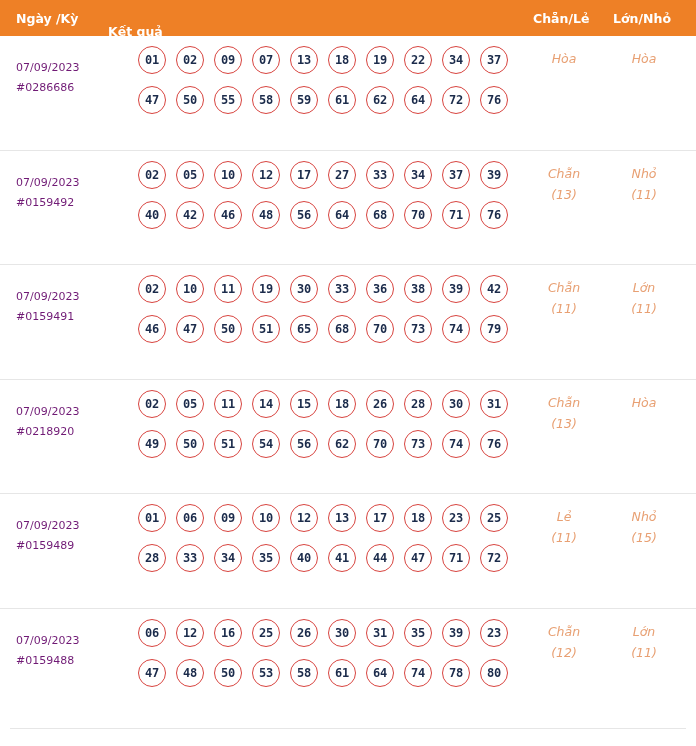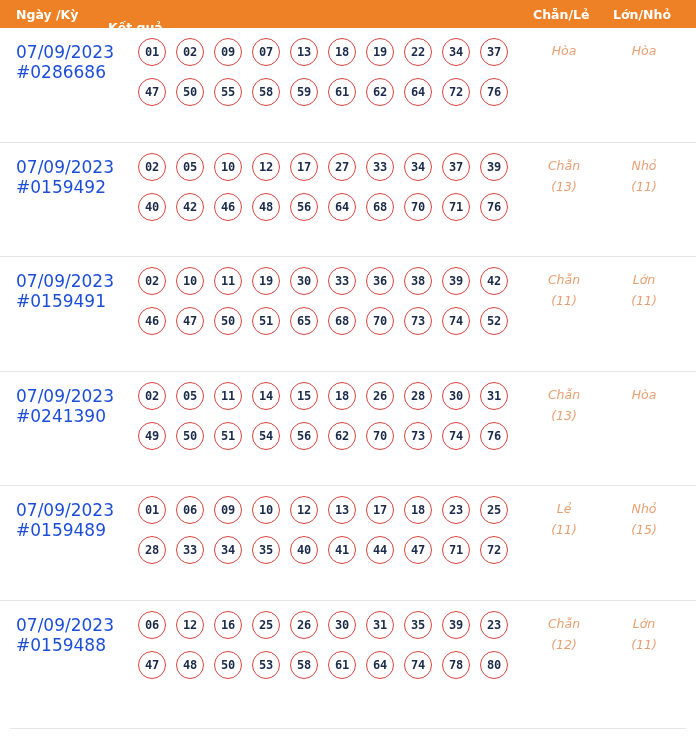--- a/index.html
+++ b/index.html
@@ -9,21 +9,21 @@
     font-family:"DejaVu Sans", sans-serif;
     overflow:hidden;
   }
   .results-table {
     width:696px;
     height:746px;
     position:relative;
   }
   
   .table-header {
-    height:28px;
+    height:36px;
     background:#ee8026;
     display:flex;
     align-items:center;
     color:#ffffff;
     font-size:12.5px;
     font-weight:bold;
     position:relative;
   }
   .th-date   { position:absolute; left:16px; }
   .th-result { position:absolute; left:108px;margin-top:26px; }
@@ -33,23 +33,23 @@
   
   .row {
     position:relative;
     height:114.5px;
     border-bottom:1px solid #e6e6e6;
   }
   .row:last-of-type { border-bottom:none; }
 
   .cell-date {
     position:absolute;
-    left:16px; top:14px;
-    color:#1d4ed8;
-    font-size:17px;
+    left:16px; top:22px;
+    color:#701a75;
+    font-size:11px;
     line-height:20px;
     white-space:nowrap;
   }
   .cell-date .draw-id { display:block; }
 
   .cell-balls {
     position:absolute;
     left:107px; top:10px;
     width:410px;
   }
@@ -190,28 +190,28 @@
           <div class="ball-line">
             <span class="ball">46</span>
             <span class="ball">47</span>
             <span class="ball">50</span>
             <span class="ball">51</span>
             <span class="ball">65</span>
             <span class="ball">68</span>
             <span class="ball">70</span>
             <span class="ball">73</span>
             <span class="ball">74</span>
-            <span class="ball">52</span>
+            <span class="ball">79</span>
           </div>
         </div>
         <div class="cell-oe"><span>Chẵn</span><span class="sub">(11)</span></div>
         <div class="cell-bs"><span>Lớn</span><span class="sub">(11)</span></div>
       </div>
       <div class="row">
-        <div class="cell-date"><span>07/09/2023</span><span class="draw-id">#0241390</span></div>
+        <div class="cell-date"><span>07/09/2023</span><span class="draw-id">#0218920</span></div>
         <div class="cell-balls">
           <div class="ball-line">
             <span class="ball">02</span>
             <span class="ball">05</span>
             <span class="ball">11</span>
             <span class="ball">14</span>
             <span class="ball">15</span>
             <span class="ball">18</span>
             <span class="ball">26</span>
             <span class="ball">28</span>

